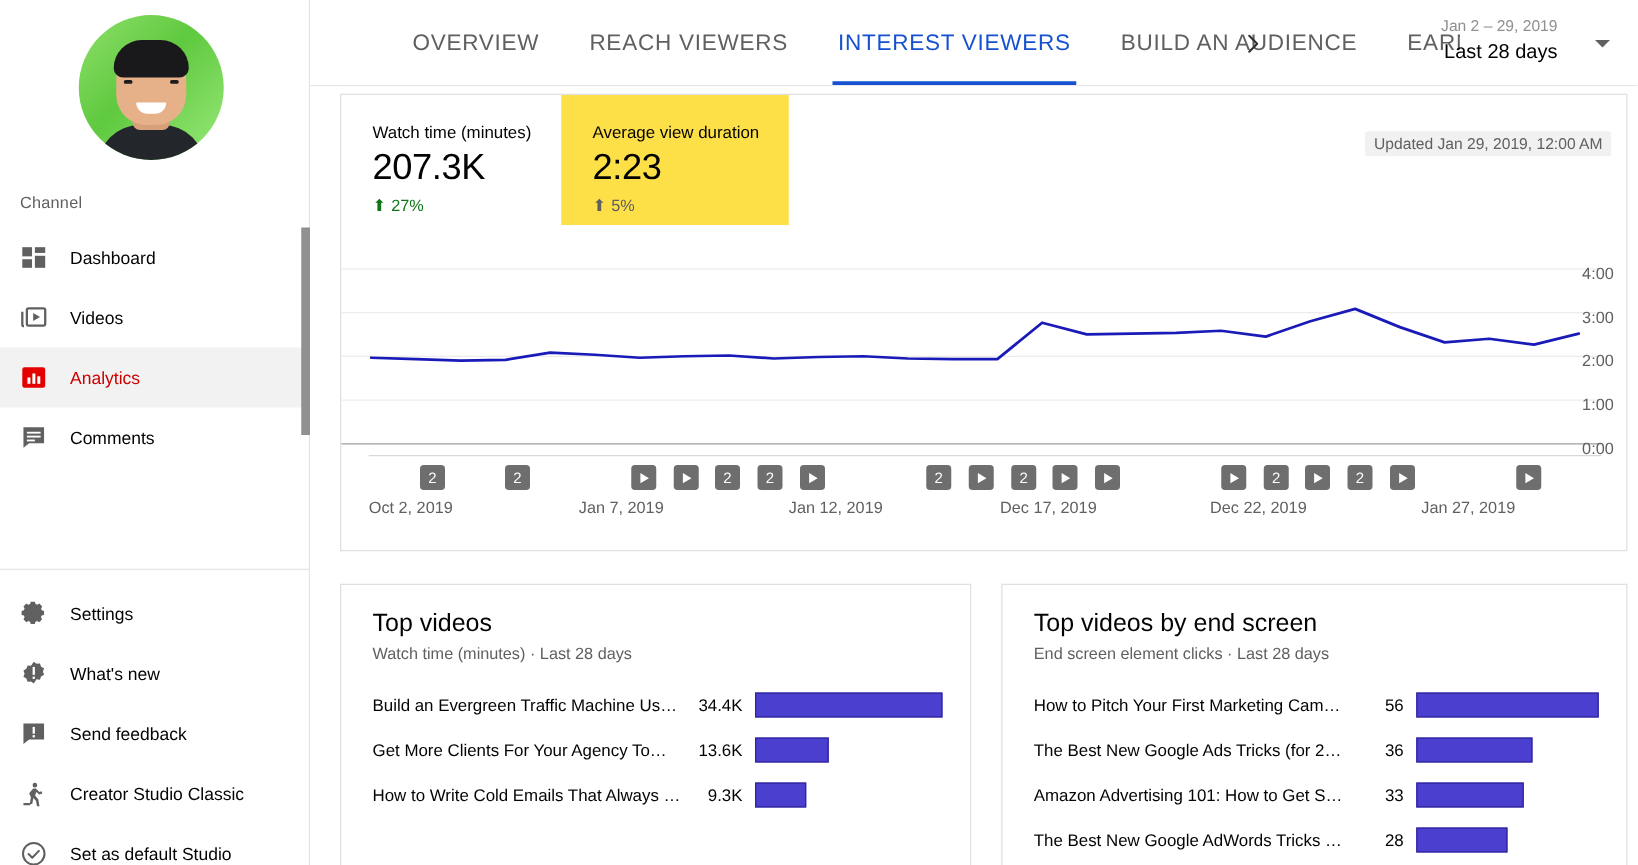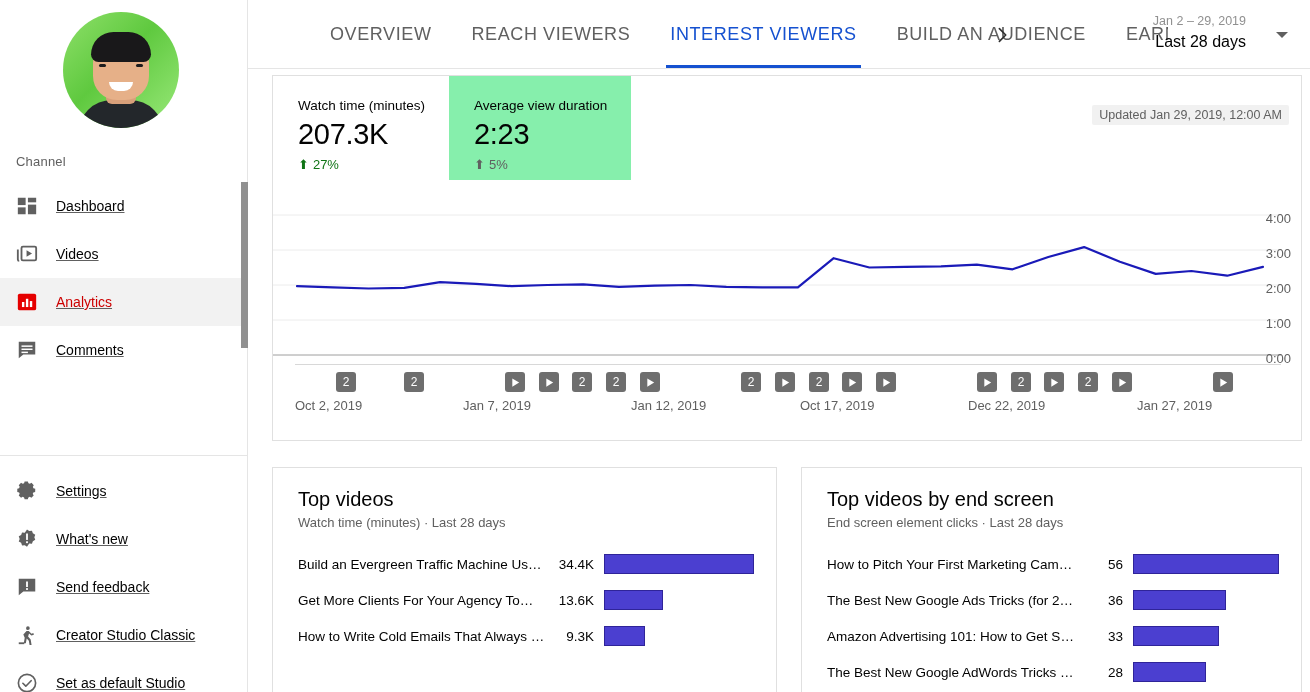--- a/index.html
+++ b/index.html
@@ -42,21 +42,21 @@
   .av-mouth { position: absolute; left: 50%; top: 70px; transform: translateX(-50%);
     width: 24px; height: 9px; background: #fff; border-radius: 0 0 12px 12px; }
 
   .side-label {
     position: absolute; left: 16px; top: 154px;
     font-size: 13px; color: #606060; letter-spacing: .2px;
   }
   .nav-list { position: absolute; left: 0; top: 182px; width: 248px; }
   .nav-item {
     display: flex; align-items: center; height: 48px; padding-left: 16px;
-    cursor: pointer; color: #606060; text-decoration: underline;
+    cursor: pointer; color: #606060;
   }
   .nav-item .ico { width: 40px; flex: 0 0 40px; display: flex; align-items: center; }
   .nav-item .lbl { font-size: 14px; color: #030303; }
   .nav-item.active { background: #f2f2f2; }
   .nav-item.active .lbl { color: #cc0000; font-weight: 500; }
   .nav-divider { margin: 11px 0 11px 0; height: 1px; background: #e5e5e5; }
   .nav-list-2 { position: absolute; left: 0; top: 444px; width: 248px; }
 
   .sb-track { position: absolute; left: 241px; top: 182px; width: 8px; height: 166px;
     background: #909090; border-radius: 0; }
@@ -89,21 +89,21 @@
     border-left: 6px solid transparent; border-right: 6px solid transparent; border-top: 6px solid #606060; }
 
   
   .content { position: absolute; left: 248px; top: 69px; width: 1062px; height: 623px; background: #fff; }
 
   .card { position: absolute; background: #fff; border: 1px solid #e0e0e0; }
   .chart-card { left: 24px; top: 6px; width: 1030px; height: 366px; }
 
   .metrics { position: absolute; left: 0; top: 0; height: 104px; display: flex; }
   .metric { padding: 22px 24px 0 25px; min-width: 142px; cursor: pointer; height: 104px; }
-  .metric.selected { background: #86efac; }
+  .metric.selected { background: #fde047; }
   .metric .mtitle { font-size: 13.5px; color: #030303; }
   .metric .mval { font-size: 29px; font-weight: 400; margin-top: 5px; letter-spacing: -.3px; }
   .metric .mdelta { font-size: 13px; margin-top: 6px; display: flex; align-items: center; gap: 4px; }
   .metric .mdelta.up { color: #107516; }
   .metric .mdelta.flat { color: #606060; }
 
   .updated {
     position: absolute; right: 12px; top: 29px;
     background: #f1f1f1; color: #606060; font-size: 12.5px;
     padding: 3px 7px; border-radius: 2px; white-space: nowrap;
@@ -385,21 +385,21 @@
             <svg width="11" height="11" viewBox="0 0 12 12">
               <path d="M2.5 1.5l7.5 4.5-7.5 4.5z" fill="#fff"></path>
             </svg>
           </div>
           <div style="position: absolute; left: 22px; top: -8px; width: 986px; height: 1px; background: rgb(216, 216, 216);"></div>
         </div>
 
       <div class="xlab" style="left:22px">Oct 2, 2019</div>
       <div class="xlab" style="left:190px">Jan 7, 2019</div>
       <div class="xlab" style="left:358px">Jan 12, 2019</div>
-      <div class="xlab" style="left:527px">Oct 17, 2019</div>
+      <div class="xlab" style="left:527px">Dec 17, 2019</div>
       <div class="xlab" style="left:695px">Dec 22, 2019</div>
       <div class="xlab" style="left:864px">Jan 27, 2019</div>
     </div>
 
     <div class="card list-card left">
       <div class="lc-title">Top videos</div>
       <div class="lc-sub">Watch time (minutes) · Last 28 days</div>
       <div class="rows" id="rows-top-videos">
           <div class="row">
             <div class="rname">Build an Evergreen Traffic Machine Us…</div>

